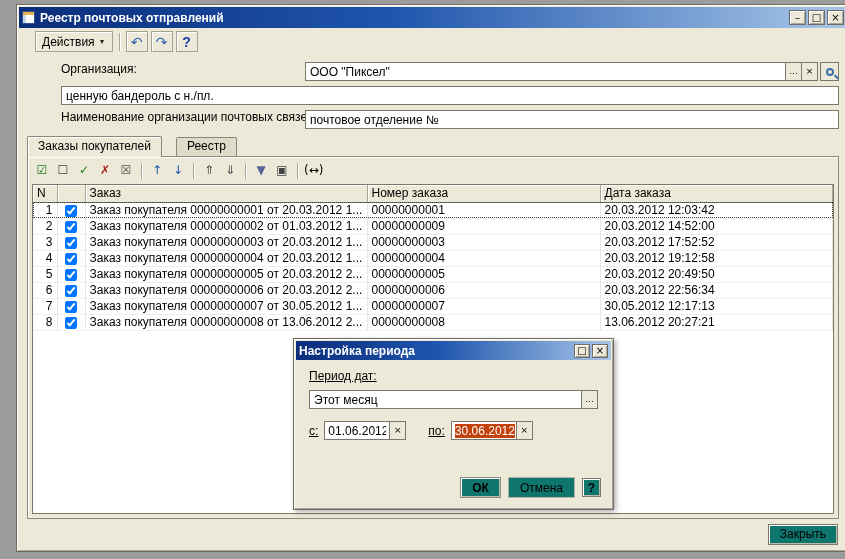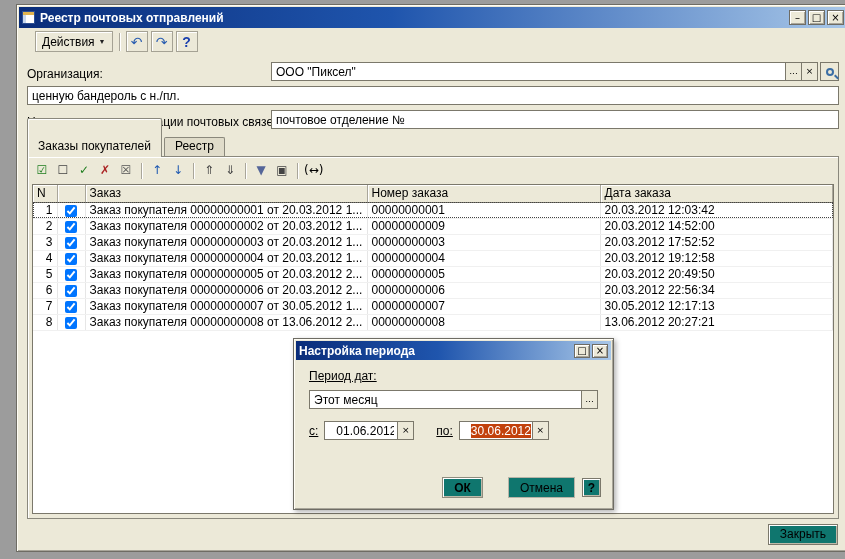--- a/index.html
+++ b/index.html
@@ -39,34 +39,34 @@
     box-shadow: inset 1px 1px 0 #fff; font-size:12px; display:flex; align-items:center;
     padding:0 6px; gap:4px; cursor:default;
   }
   .tbtn.icon-only{ width:22px; justify-content:center; padding:0; font-size:14px; }
   .caret{ font-size:7px; color:#222; }
   .blue-glyph{ color:#2a5db0; font-family:"DejaVu Sans",sans-serif; }
   .help-glyph{ color:#1a3fae; font-weight:bold; }
   .vsep{ width:1px; height:18px; background:#a9a69a; box-shadow:1px 0 0 #fff; margin:0 3px; flex:none; }
 
   .form{ flex:none; padding:7px 8px 5px; display:flex; flex-direction:column; gap:5px; }
-  .frow{ display:flex; align-items:flex-end; height:19px; }
+  .frow{ display:flex; align-items:flex-start; height:19px;margin-left:34px; }
   .flabel{ width:244px; flex:none; white-space:nowrap; overflow:hidden; }
   .input-group{ flex:1; display:flex; height:19px; border:1px solid #7b786b; background:#fff; align-items:stretch; min-width:0; }
   .tinput{ flex:1; border:none; outline:none; padding:1px 4px; font:inherit; background:#fff; min-width:0; }
   .gbtn{ width:16px; flex:none; border:none; border-left:1px solid #7b786b; background:#ece9d8;
     font-size:9px; line-height:15px; text-align:center; padding:0; cursor:default; font-family:"DejaVu Sans",sans-serif;}
   .sqbtn{ width:19px; height:19px; flex:none; margin-left:2px; border:1px solid #7b786b; background:#ece9d8;
     display:flex; align-items:center; justify-content:center; cursor:default; }
   .lens{ position:relative; width:8px; height:8px; border:2px solid #3b6ea5; border-radius:50%; display:block; }
   .lens::after{ content:""; position:absolute; left:6px; top:6px; width:5px; height:2px; background:#3b6ea5; transform:rotate(45deg); }
 
   .tabs{ flex:none; display:flex; align-items:flex-end; padding:3px 8px 0; height:22px; position:relative; z-index:3; }
-  .tab{ padding:20px 10px 3px; border:1px solid #8a887c; border-bottom:none; border-radius:2px 2px 0 0;
-    background:#ece9d8; margin-right:2px; position:relative; cursor:default; white-space:nowrap; }
+  .tab{ padding:2px 10px 3px; border:1px solid #8a887c; border-bottom:none; border-radius:2px 2px 0 0;
+    background:#ece9d8; margin-right:14px; position:relative; cursor:default; white-space:nowrap; }
   .tab.active{ box-shadow: inset 1px 1px 0 #fff; margin-bottom:-1px; padding-bottom:4px; z-index:5; }
   .tab.inactive{ background:#e0dcca; padding-top:1px; z-index:1; }
 
   .panel{ flex:1; margin:0 8px; border:1px solid #8a887c; box-shadow: inset 1px 1px 0 #fff;
     background:#ece9d8; position:relative; z-index:2; display:flex; flex-direction:column; min-height:0; }
   .list-toolbar{ flex:none; display:flex; align-items:center; gap:1px; padding:3px 4px; height:27px; }
   .iconbtn{ width:20px; height:20px; border:1px solid transparent; background:transparent;
     font-size:12px; line-height:17px; text-align:center; padding:0; cursor:default;
     font-family:"DejaVu Sans",sans-serif; white-space:nowrap; overflow:visible; }
   .tsep{ width:1px; height:16px; background:#a9a69a; box-shadow:1px 0 0 #fff; margin:0 4px; flex:none; }
@@ -100,28 +100,28 @@
     background:#ece9d8; border:1px solid #6e6c64;
     box-shadow: inset 1px 1px 0 #fffdf5, inset -1px -1px 0 #a9a69a, 2px 2px 5px rgba(0,0,0,.3);
     padding:2px; z-index:20; display:flex; flex-direction:column;
   }
   .dialog .titlebar{ height:19px; flex:none; }
   .dbody{ position:relative; flex:1; padding:9px 13px; }
   .dlabel{ text-decoration:underline; cursor:default; }
   .preset-row{ margin-top:7px; display:flex; }
   .dates-row{ margin-top:12px; display:flex; align-items:center; }
   .dates-row .dlabel{ margin-right:6px; }
-  .dategroup{ display:flex; border:1px solid #7b786b; background:#fff; height:19px; align-items:stretch;padding-left:8px; }
+  .dategroup{ display:flex; border:1px solid #7b786b; background:#fff; height:19px; align-items:stretch; }
   .dateinput{ width:64px; border:none; outline:none; padding:1px 3px; font:inherit; background:#fff; }
   .dateval{ width:64px; padding:1px 3px; display:flex; align-items:center; }
   .dateval span{ background:#c2410c; color:#fff; }
   .dspacer{ width:22px; flex:none; }
   .dbuttons{ position:absolute; right:10px; bottom:9px; display:flex; align-items:center; gap:7px; }
   .okbtn{ font-weight:bold; border-color:#8f8c7e; }
-  .cancelbtn{ border-color:#b7b4a7; box-shadow:none;margin-left:18px; }
+  .cancelbtn{ border-color:#b7b4a7; box-shadow:none; }
   .helpbtn{ width:19px; height:19px; padding:0; font-weight:bold; text-align:center; }
 </style>
 </head>
 <body>
 
 <div class="window">
 
   <div class="titlebar">
     <span class="app-icon"></span>
     <span class="title">Реестр почтовых отправлений</span>
@@ -224,21 +224,21 @@
     </td>
     <td>Заказ покупателя 00000000001 от 20.03.2012 1...</td>
     <td>00000000001</td>
     <td>20.03.2012 12:03:42</td>
   </tr>
             <tr>
     <td class="n-cell">2</td>
     <td class="flag-cell">
       <input type="checkbox" checked="" style="">
     </td>
-    <td>Заказ покупателя 00000000002 от 20.03.2012 1...</td>
+    <td>Заказ покупателя 00000000002 от 01.03.2012 1...</td>
     <td>00000000009</td>
     <td>20.03.2012 14:52:00</td>
   </tr>
             <tr>
     <td class="n-cell">3</td>
     <td class="flag-cell">
       <input type="checkbox" checked="" style="">
     </td>
     <td>Заказ покупателя 00000000003 от 20.03.2012 1...</td>
     <td>00000000003</td>

